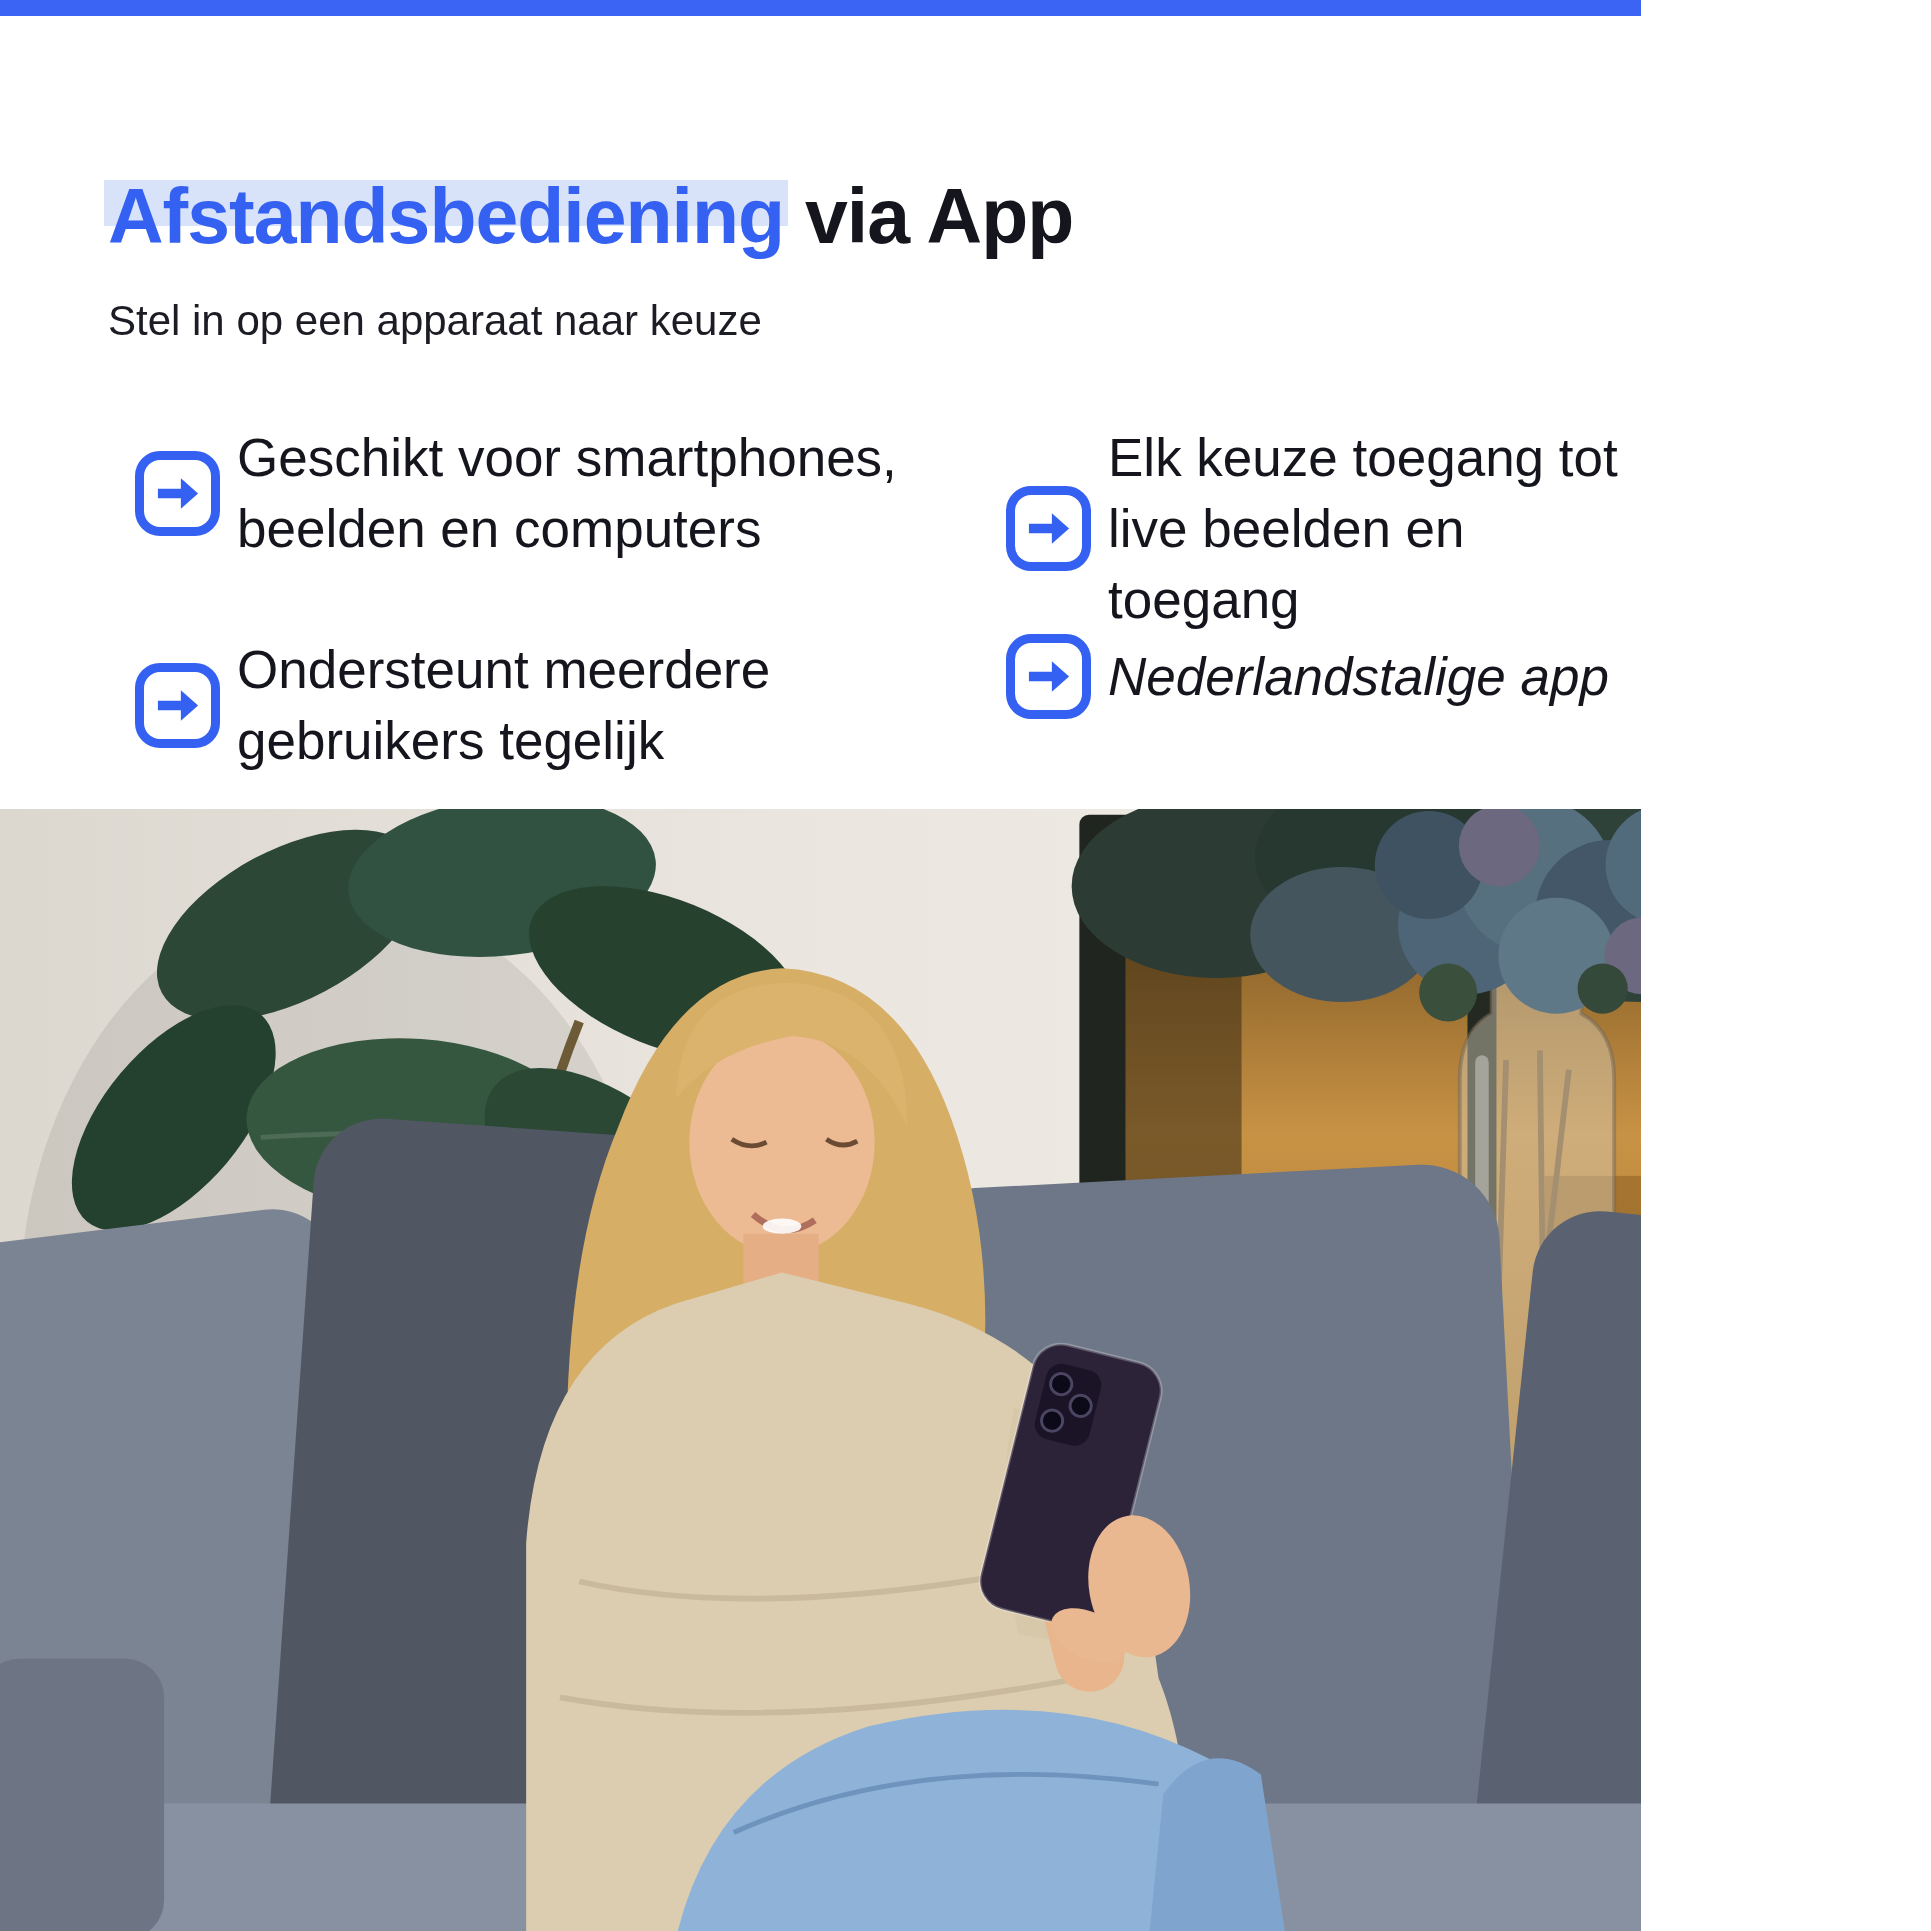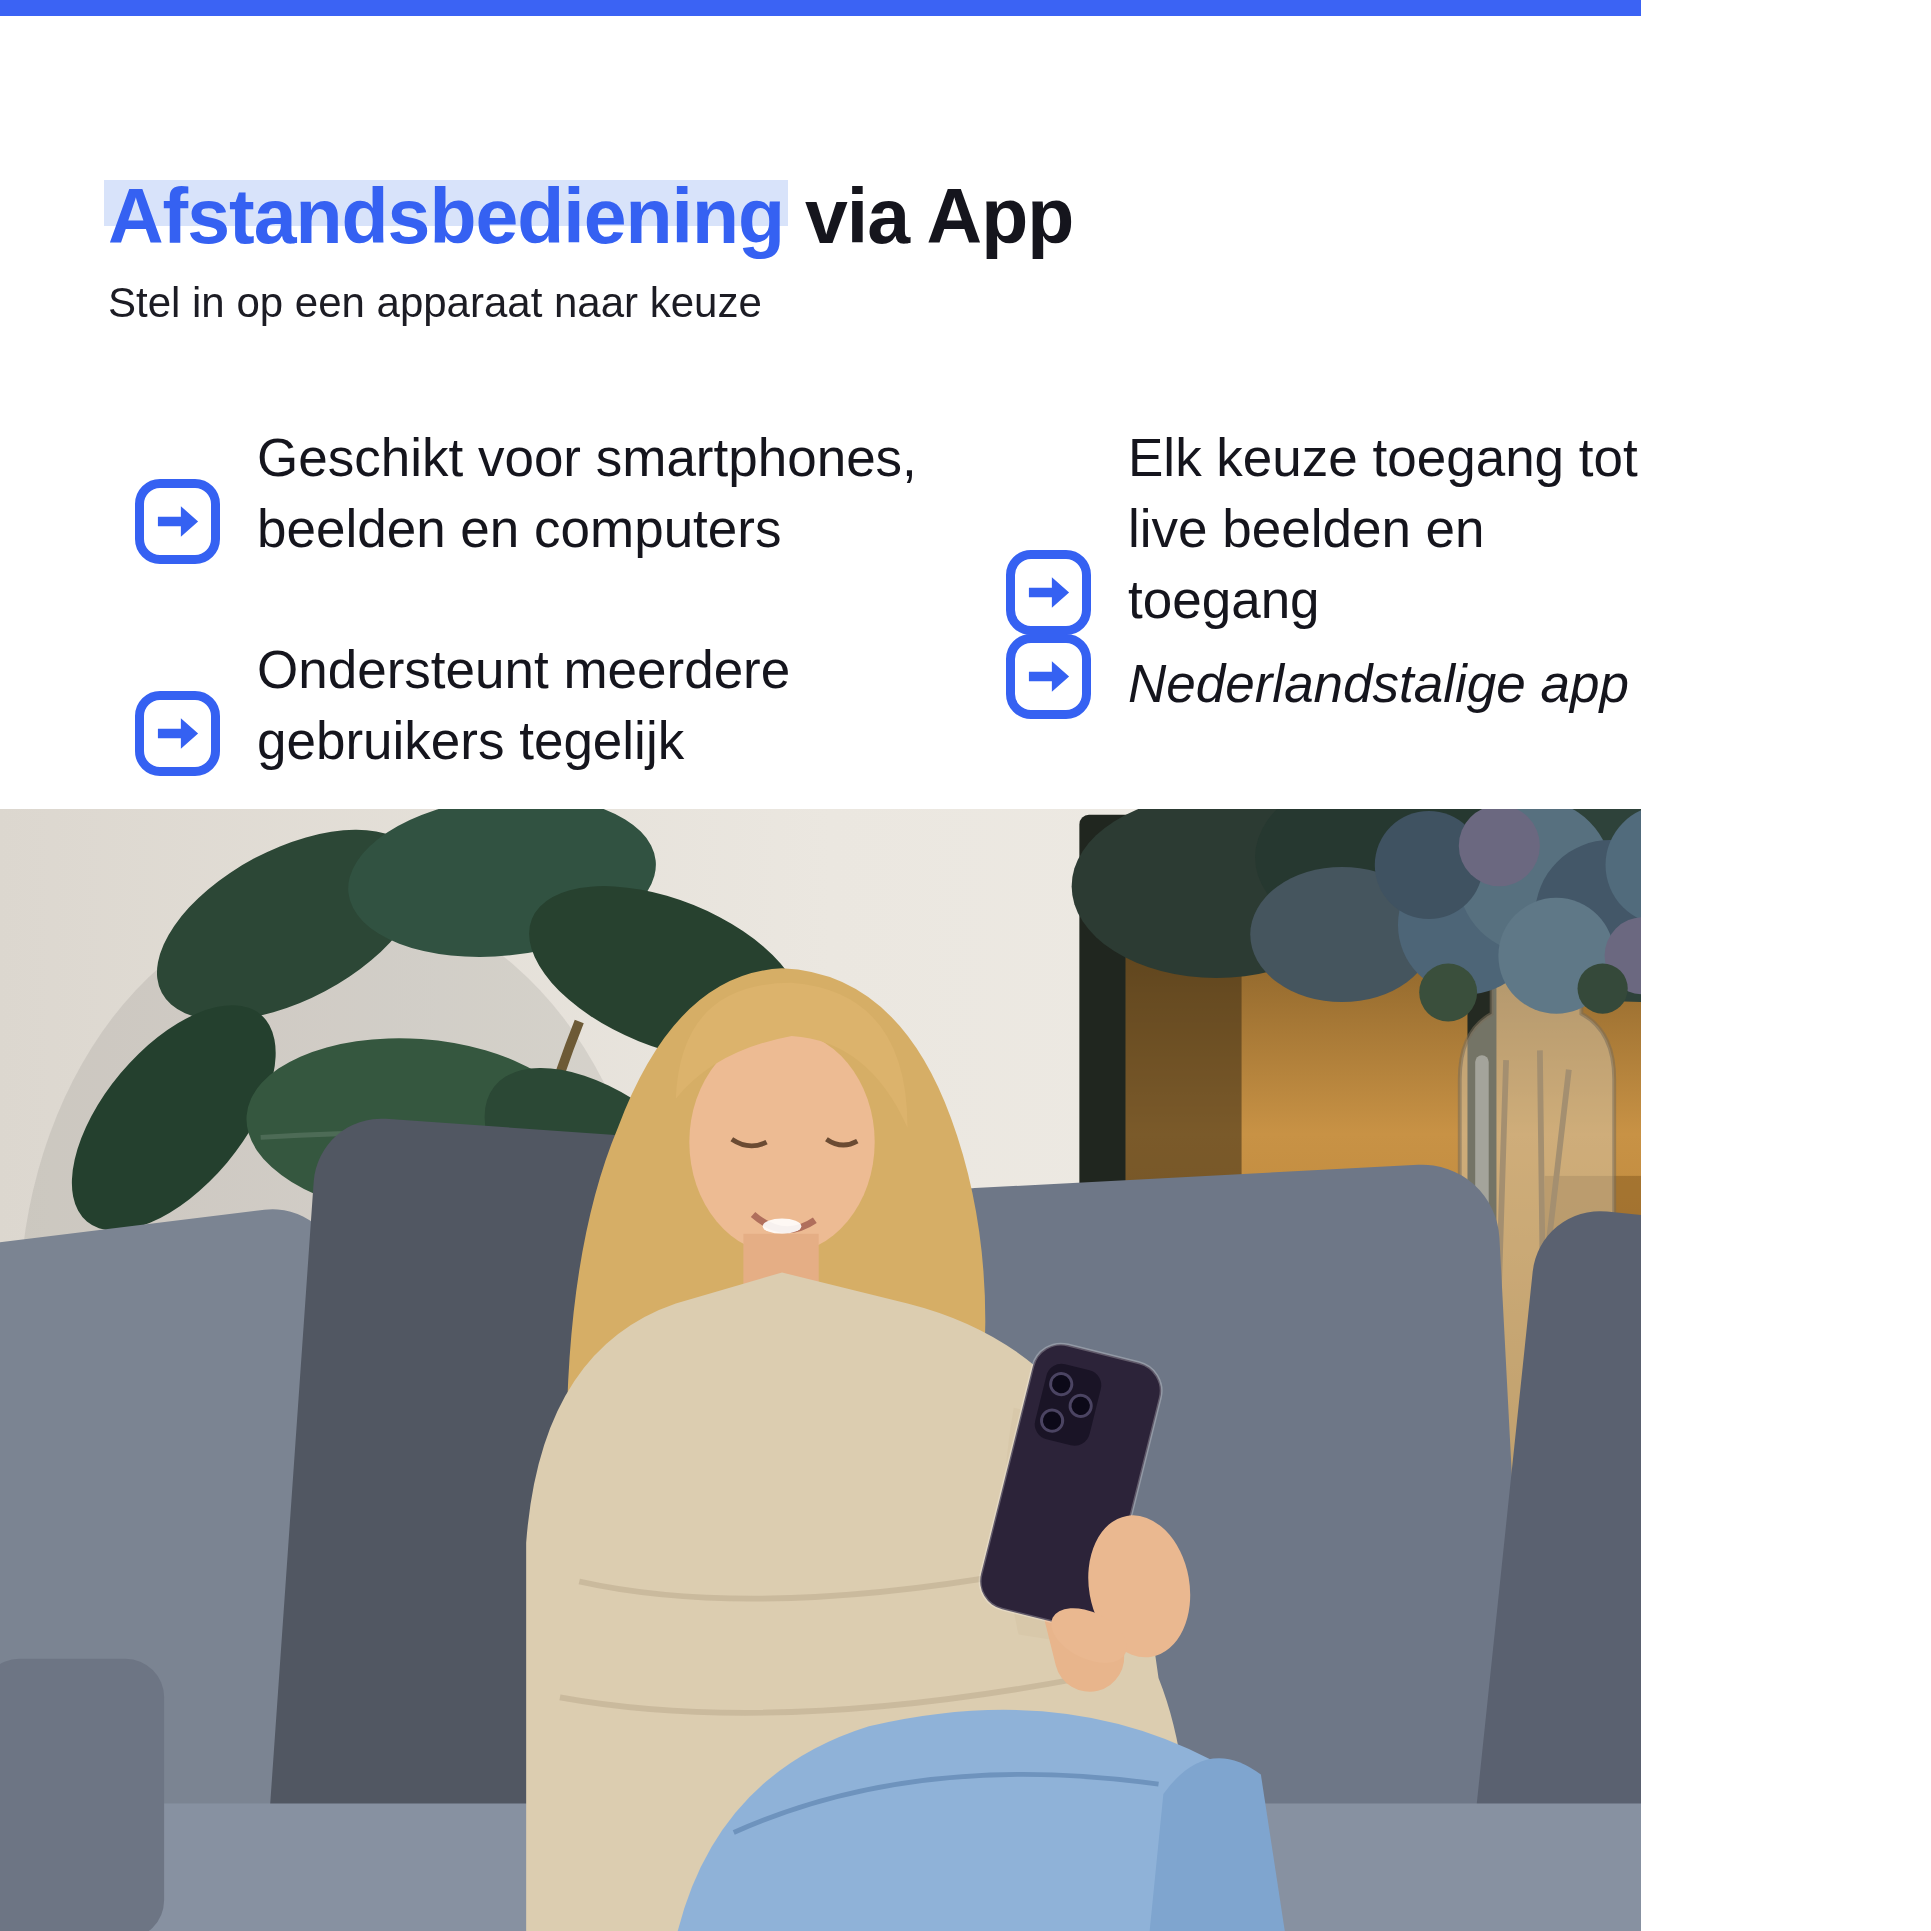--- a/index.html
+++ b/index.html
@@ -3,22 +3,22 @@
 <meta charset="utf-8">
 <style>
   html,body{margin:0;padding:0;background:#ffffff;}
   #canvas{position:relative;width:1641px;height:1931px;background:#ffffff;overflow:hidden;
           font-family:"Liberation Sans",sans-serif;}
   .topbar{position:absolute;left:0;top:0;width:1931px;height:16.4px;background:#3B63F4;}
   .hl{position:absolute;left:104px;top:180px;width:684px;height:46px;background:#D8E3FA;z-index:1;}
   .title{position:absolute;left:108px;top:126px;z-index:2;font-size:77px;font-weight:700;
          letter-spacing:-1px;color:#3561F2;white-space:nowrap;line-height:1;}
   .title .rest{color:#15151D;margin-left:21px;}
-  .subtitle{position:absolute;left:108px;top:278px;z-index:2;font-size:42px;color:#1c1c24;line-height:1.2;}
-  .feature{position:absolute;display:flex;gap:37px;align-items:flex-end;}
+  .subtitle{position:absolute;left:108px;top:296px;z-index:2;font-size:42px;color:#1c1c24;line-height:1.2;}
+  .feature{position:absolute;display:flex;gap:17px;align-items:center;}
   .f0{left:135px;top:422px;} .f1{left:1006px;top:422px;}
   .f2{left:135px;top:634px;} .f3{left:1006px;top:634px;font-style:italic;}
   .ficon{width:85px;height:85px;box-sizing:border-box;border:9.7px solid #3561F2;border-radius:25px;
          background:#ffffff;display:flex;align-items:center;justify-content:center;flex:0 0 auto;}
   .ftext{font-size:53px;line-height:71px;color:#15151D;padding-top:0px;}
   .photo{position:absolute;left:0;top:809px;width:1844px;height:1122px;
          border-radius:0 116px 0 0;overflow:hidden;background:#e8e4de;}
   .photo svg{display:block;width:100%;height:100%;}
 </style>
 </head>

